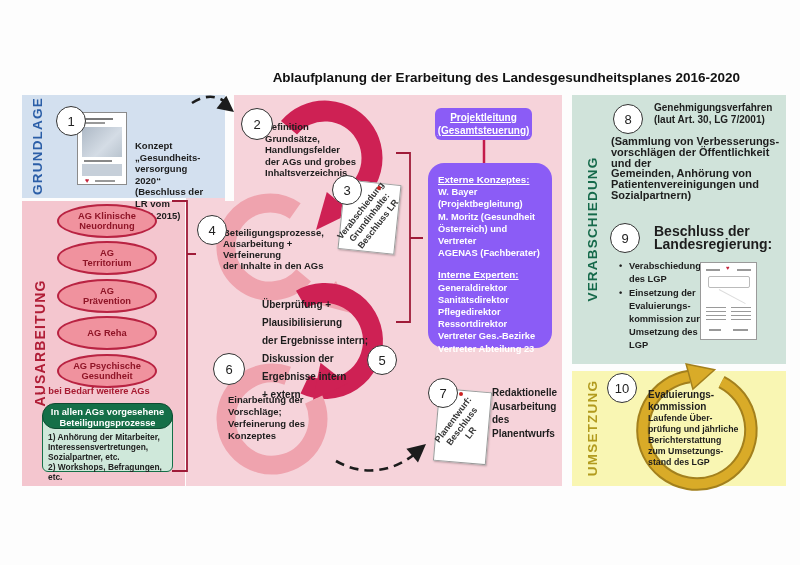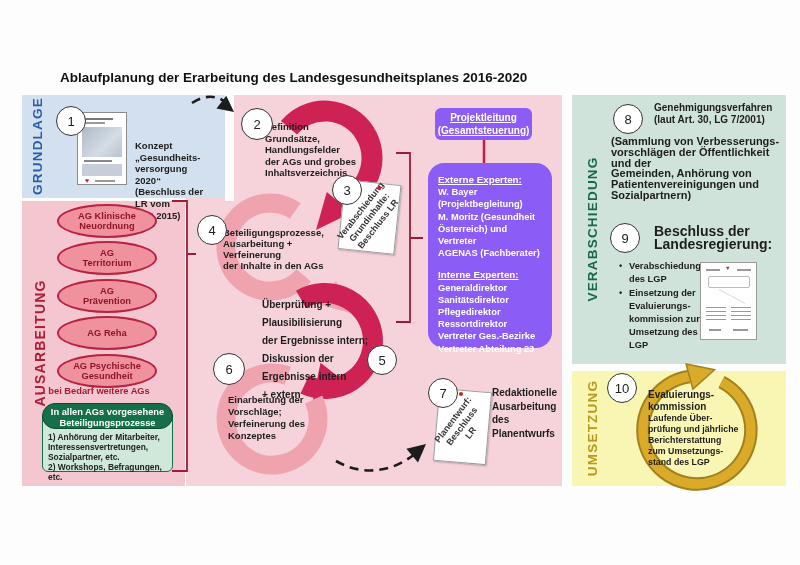--- a/index.html
+++ b/index.html
@@ -7,21 +7,21 @@
          font-family:"Liberation Sans",sans-serif;color:#1d1d1d;}
   .abs{position:absolute;}
   .panel{position:absolute;z-index:1;}
   .p-blue{left:22px;top:95px;width:203px;height:103px;background:#d3e0ef;}
   .p-gap{left:225px;top:95px;width:9px;height:106px;background:#fdfdfd;z-index:1;}
   .p-pinkL{left:22px;top:201px;width:163px;height:285px;background:#f4c6cf;}
   .p-pinkC{left:186px;top:95px;width:376px;height:391px;background:#f6d3da;}
   .p-green{left:572px;top:95px;width:214px;height:269px;background:#d0e3da;}
   .p-yellow{left:572px;top:371px;width:214px;height:115px;background:#f9f6b3;}
   svg.overlay{position:absolute;left:0;top:0;z-index:2;}
-  .title{position:absolute;left:60px;top:70px;width:680px;text-align:left;
+  .title{position:absolute;left:60px;top:70px;width:680px;text-align:right;
          font-size:13.5px;font-weight:bold;color:#111;z-index:3;}
   .vlabel{position:absolute;z-index:3;font-weight:bold;letter-spacing:1.2px;white-space:nowrap;
           transform:translate(-50%,-50%) rotate(-90deg);}
   .txt{position:absolute;z-index:3;white-space:pre-line;font-weight:bold;}
   .ctr{text-align:left;}
   .circle{position:absolute;z-index:4;background:#fff;border:1.6px solid #333;border-radius:50%;
           display:flex;align-items:center;justify-content:center;font-size:13px;color:#222;box-sizing:border-box;}
   .ellipse{position:absolute;z-index:3;left:57px;width:100px;height:34px;border-radius:50%;
            background:#f0929e;border:2px solid #b92342;color:#8f1527;display:flex;align-items:center;
            justify-content:center;text-align:center;font-weight:bold;font-size:9.3px;line-height:10.5px;
@@ -159,21 +159,21 @@
   </div>
   <div class="reddot" style="left:459px;top:392px;"></div>
   <div class="txt" style="left:492px;top:386px;width:76px;font-size:10px;line-height:13.5px;">Redaktionelle
 Ausarbeitung
 des
 Planentwurfs</div>
 
   <div class="redbox pl-box">Projektleitung
 (Gesamtsteuerung)</div>
   <div class="redbox exp-box">
-    <div class="exp-h">Externe Experten:</div>
+    <div class="exp-h">Externe Konzeptes:</div>
     <div class="exp-b">W. Bayer
 (Projektbegleitung)
 M. Moritz (Gesundheit
 Österreich) und Vertreter
 AGENAS (Fachberater)</div>
     <div style="height:10px;"></div>
     <div class="exp-h">Interne Experten:</div>
     <div class="exp-b">Generaldirektor
 Sanitätsdirektor
 Pflegedirektor

